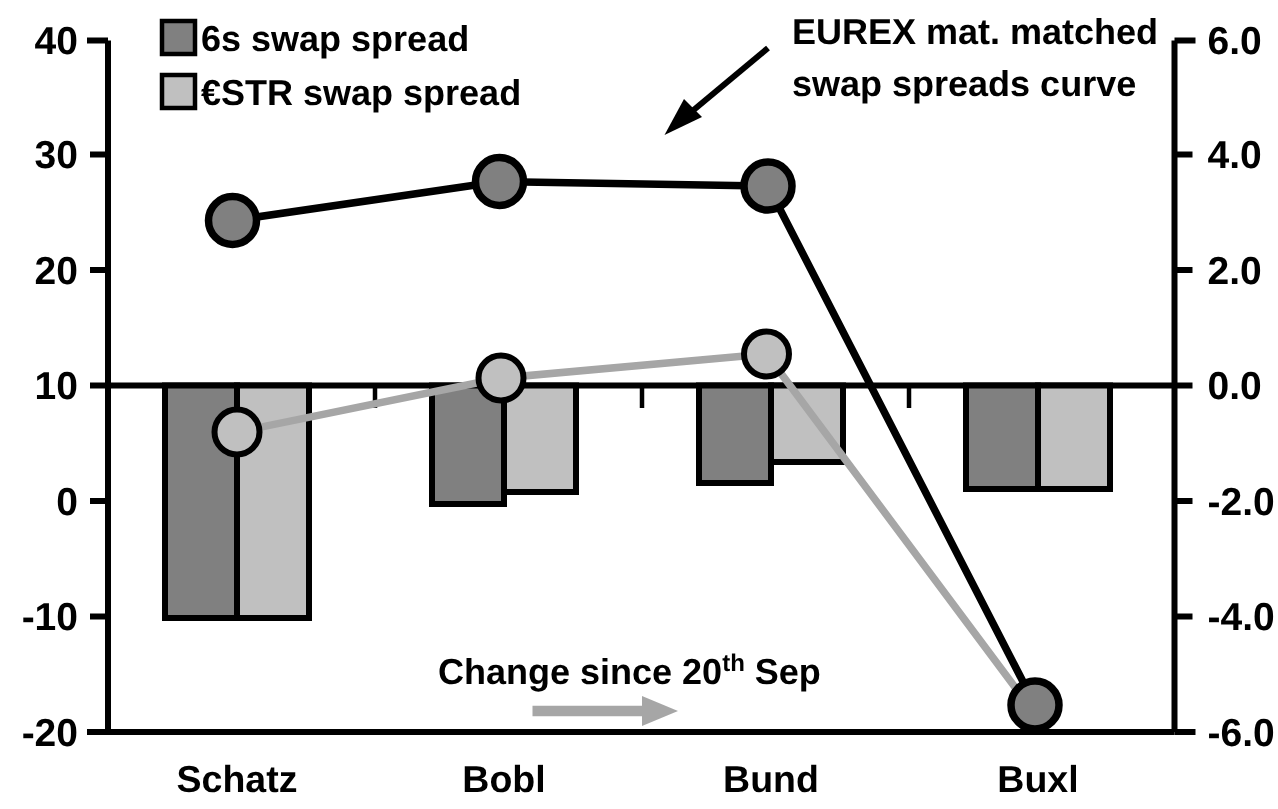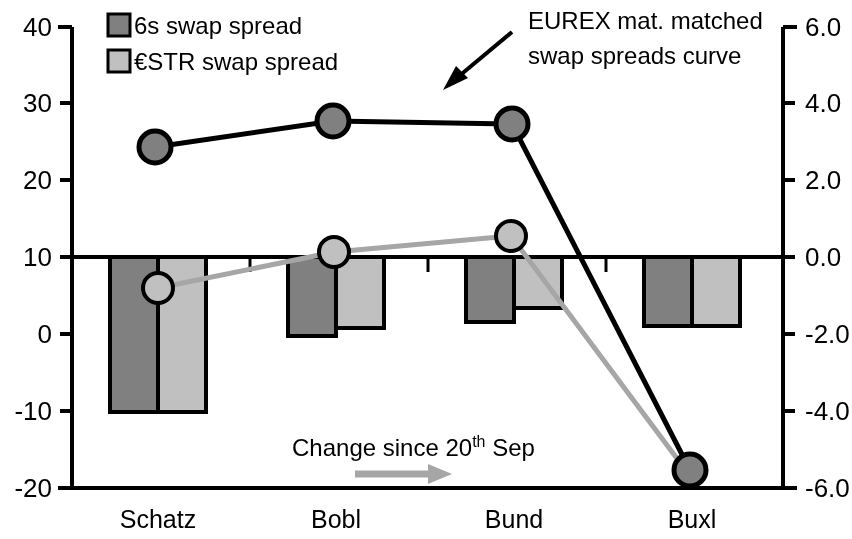--- a/index.html
+++ b/index.html
@@ -1,17 +1,17 @@
 <!DOCTYPE html>
 <html><head>
 <meta charset="utf-8">
 <style>
   html,body{margin:0;padding:0;background:#ffffff;}
   body{width:852px;height:539px;font-family:"Liberation Sans",sans-serif;color:#000;overflow:hidden;}
-  #stage{position:relative;width:720px;height:539px;}
+  #stage{position:relative;width:720px;height:539px;font-weight:bold;}
   svg#chart{position:absolute;left:0;top:0;width:852px;height:539px;display:block;}
   .ylab{font-size:26px;fill:#000;font-family:"Liberation Sans",sans-serif;}
   .catlab{font-size:25px;fill:#000;font-family:"Liberation Sans",sans-serif;}
   .legtxt{font-size:24px;fill:#000;font-family:"Liberation Sans",sans-serif;}
   .anntxt{font-size:24px;fill:#000;font-family:"Liberation Sans",sans-serif;}
   .sup{font-size:16px;}
 </style>
 </head>
 <body>
 

